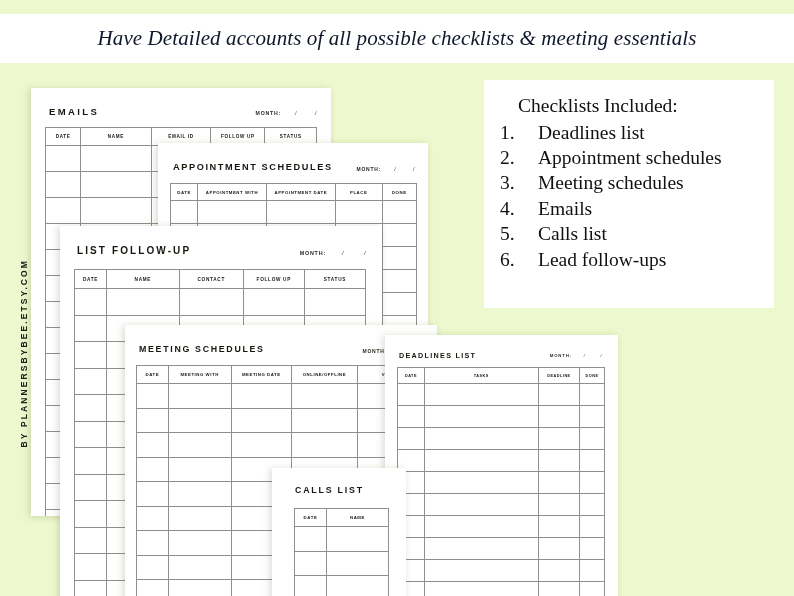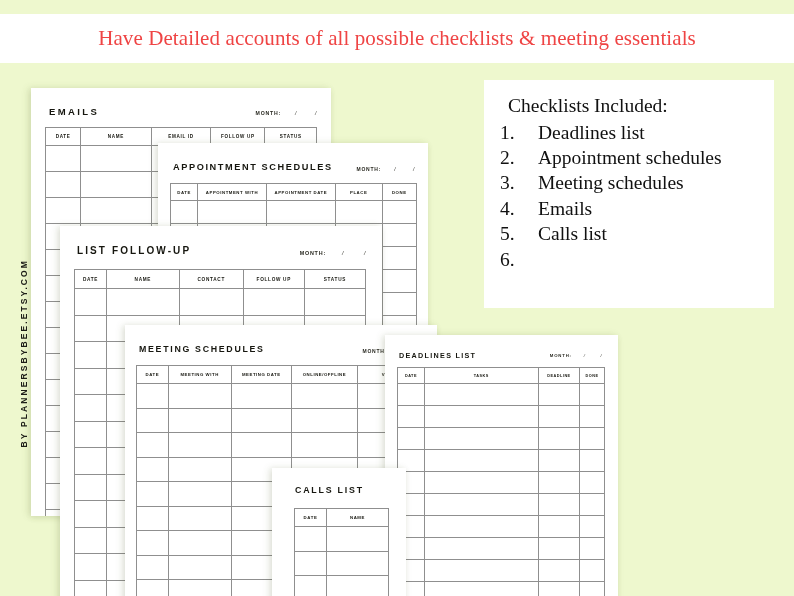--- a/index.html
+++ b/index.html
@@ -22,22 +22,23 @@
     top: 14px;
     width: 794px;
     height: 49px;
     background: #ffffff;
     display: flex;
     align-items: center;
     justify-content: center;
   }
   .header-title {
     font-family: "Liberation Serif", "DejaVu Serif", serif;
+    font-style: italic;
     font-size: 21px;
-    color: #ef4444;
+    color: #0f172a;
     letter-spacing: 0.1px;
     white-space: nowrap;
   }
 
   
   .stage {
     position: absolute;
     left: 0;
     top: 63px;
     width: 794px;
@@ -163,21 +164,21 @@
     width: 290px;
     height: 228px;
     background: #ffffff;
     padding: 14px 16px 10px 16px;
     box-sizing: border-box;
     font-family: "Liberation Serif", "DejaVu Serif", serif;
   }
   .checklist-heading {
     font-size: 19.5px;
     color: #111;
-    margin: 0 0 2px 8px;
+    margin: 0 0 2px 18px;
     line-height: 1.22;
   }
   .checklist-list {
     list-style: none;
     margin: 0;
     padding: 0;
   }
   .checklist-list li {
     display: flex;
     align-items: baseline;
@@ -770,17 +771,18 @@
         <li>
           <span class="checklist-num">4.</span>
           <span class="checklist-text">Emails</span>
         </li>
         <li>
           <span class="checklist-num">5.</span>
           <span class="checklist-text">Calls list</span>
         </li>
         <li>
           <span class="checklist-num">6.</span>
+          <span class="checklist-text">Lead follow-ups</span>
         </li>
       </ul>
   </div>
 
 </div>
 
 </body></html>

